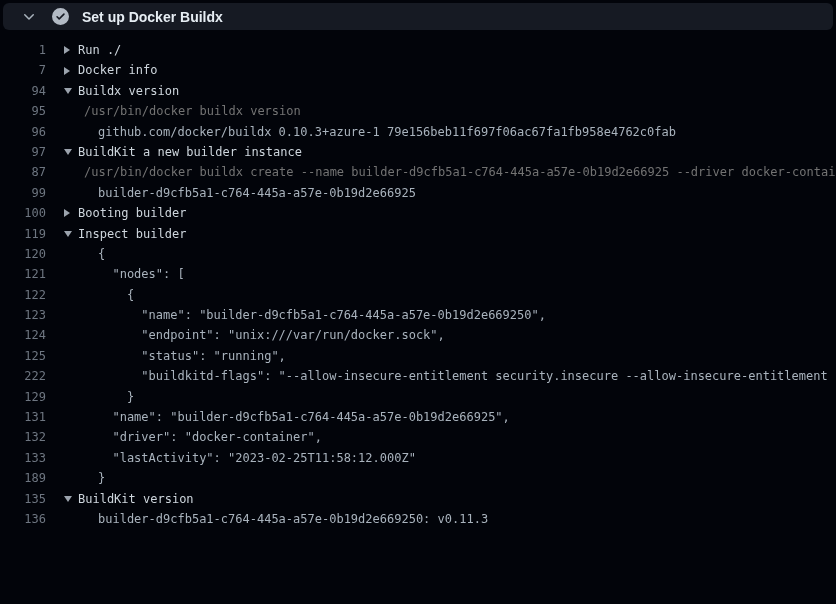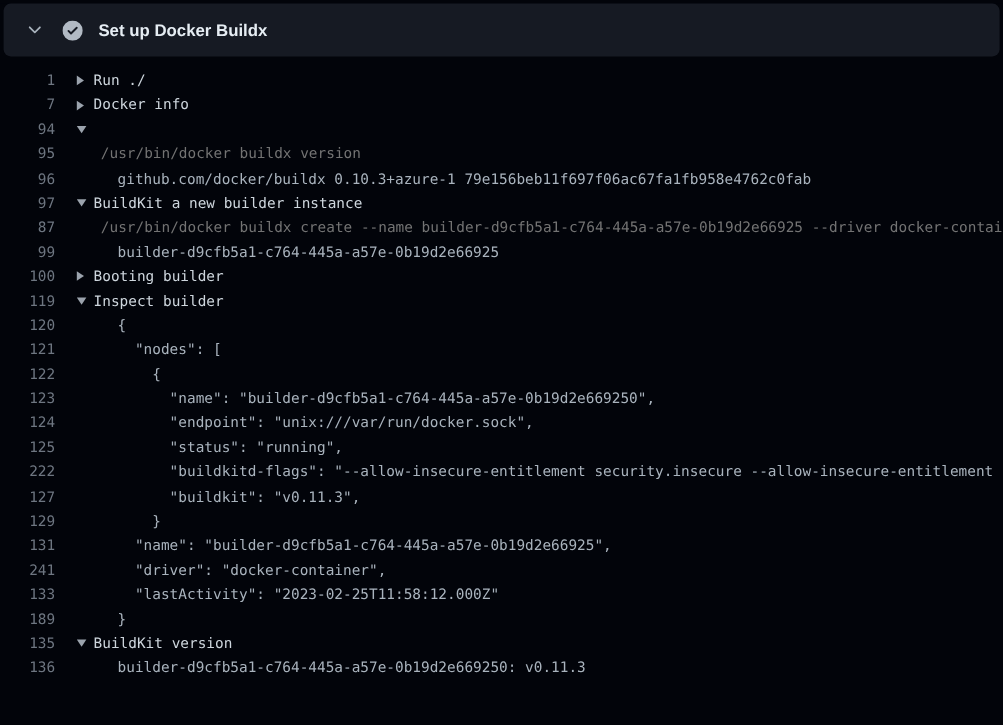--- a/index.html
+++ b/index.html
@@ -11,21 +11,21 @@
     background: #02040a;
   }
   .stage {
     width: 836px;
     height: 604px;
     background: #02040a;
     position: relative;
   }
   .step-header {
     margin: 3px 3px 0 3px;
-    height: 44px;
+    height: 27px;
     background: #161a23;
     border-radius: 6px;
     display: flex;
     align-items: center;
     padding: 0 0 0 18px;
     box-sizing: border-box;
     cursor: pointer;
   }
   .chev {
     width: 16px;
@@ -112,38 +112,37 @@
       <svg width="17" height="17" viewBox="0 0 16 16" aria-hidden="true">
         <path fill="#b2bac4" fill-rule="evenodd" d="M8 16A8 8 0 1 1 8 0a8 8 0 0 1 0 16Zm3.78-9.72a.751.751 0 0 0-.018-1.042.751.751 0 0 0-1.042-.018L6.75 9.19 5.28 7.72a.751.751 0 0 0-1.042.018.751.751 0 0 0-.018 1.042l2 2a.75.75 0 0 0 1.06 0Z"></path>
       </svg>
     </span>
     <span class="step-title">Set up Docker Buildx</span>
   </div>
 
   <div class="log" id="log">
       <div class="row"><span class="num">1</span><span class="marker"><span class="tri-right"></span></span><span class="txt t-title">Run ./</span></div>
       <div class="row"><span class="num">7</span><span class="marker"><span class="tri-right"></span></span><span class="txt t-title">Docker info</span></div>
-      <div class="row"><span class="num">94</span><span class="marker"><span class="tri-down"></span></span></div>
+      <div class="row"><span class="num">94</span><span class="marker"><span class="tri-down"></span></span><span class="txt t-title">Buildx version</span></div>
       <div class="row"><span class="num">95</span><span class="marker"></span><span class="txt t-cmd">/usr/bin/docker buildx version</span></div>
       <div class="row"><span class="num">96</span><span class="marker"></span><span class="txt t-out">github.com/docker/buildx 0.10.3+azure-1 79e156beb11f697f06ac67fa1fb958e4762c0fab</span></div>
       <div class="row"><span class="num">97</span><span class="marker"><span class="tri-down"></span></span><span class="txt t-title">BuildKit a new builder instance</span></div>
       <div class="row"><span class="num">87</span><span class="marker"></span><span class="txt t-cmd">/usr/bin/docker buildx create --name builder-d9cfb5a1-c764-445a-a57e-0b19d2e66925 --driver docker-container</span></div>
       <div class="row"><span class="num">99</span><span class="marker"></span><span class="txt t-out">builder-d9cfb5a1-c764-445a-a57e-0b19d2e66925</span></div>
       <div class="row"><span class="num">100</span><span class="marker"><span class="tri-right"></span></span><span class="txt t-title">Booting builder</span></div>
       <div class="row"><span class="num">119</span><span class="marker"><span class="tri-down"></span></span><span class="txt t-title">Inspect builder</span></div>
       <div class="row"><span class="num">120</span><span class="marker"></span><span class="txt t-out">{</span></div>
       <div class="row"><span class="num">121</span><span class="marker"></span><span class="txt t-out">  "nodes": [</span></div>
       <div class="row"><span class="num">122</span><span class="marker"></span><span class="txt t-out">    {</span></div>
       <div class="row"><span class="num">123</span><span class="marker"></span><span class="txt t-out">      "name": "builder-d9cfb5a1-c764-445a-a57e-0b19d2e669250",</span></div>
       <div class="row"><span class="num">124</span><span class="marker"></span><span class="txt t-out">      "endpoint": "unix:///var/run/docker.sock",</span></div>
       <div class="row"><span class="num">125</span><span class="marker"></span><span class="txt t-out">      "status": "running",</span></div>
       <div class="row"><span class="num">222</span><span class="marker"></span><span class="txt t-out">      "buildkitd-flags": "--allow-insecure-entitlement security.insecure --allow-insecure-entitlement networ</span></div>
-      <div class="row"><span class="num">127</span><span class="marker"></span><span class="txt t-out">      "buildkit": "v0.11.3",</span></div>
       <div class="row"><span class="num">129</span><span class="marker"></span><span class="txt t-out">    }</span></div>
       <div class="row"><span class="num">131</span><span class="marker"></span><span class="txt t-out">  "name": "builder-d9cfb5a1-c764-445a-a57e-0b19d2e66925",</span></div>
-      <div class="row"><span class="num">241</span><span class="marker"></span><span class="txt t-out">  "driver": "docker-container",</span></div>
+      <div class="row"><span class="num">132</span><span class="marker"></span><span class="txt t-out">  "driver": "docker-container",</span></div>
       <div class="row"><span class="num">133</span><span class="marker"></span><span class="txt t-out">  "lastActivity": "2023-02-25T11:58:12.000Z"</span></div>
       <div class="row"><span class="num">189</span><span class="marker"></span><span class="txt t-out">}</span></div>
       <div class="row"><span class="num">135</span><span class="marker"><span class="tri-down"></span></span><span class="txt t-title">BuildKit version</span></div>
       <div class="row"><span class="num">136</span><span class="marker"></span><span class="txt t-out">builder-d9cfb5a1-c764-445a-a57e-0b19d2e669250: v0.11.3</span></div>
     </div>
 
 </div>
 
 </body></html>

